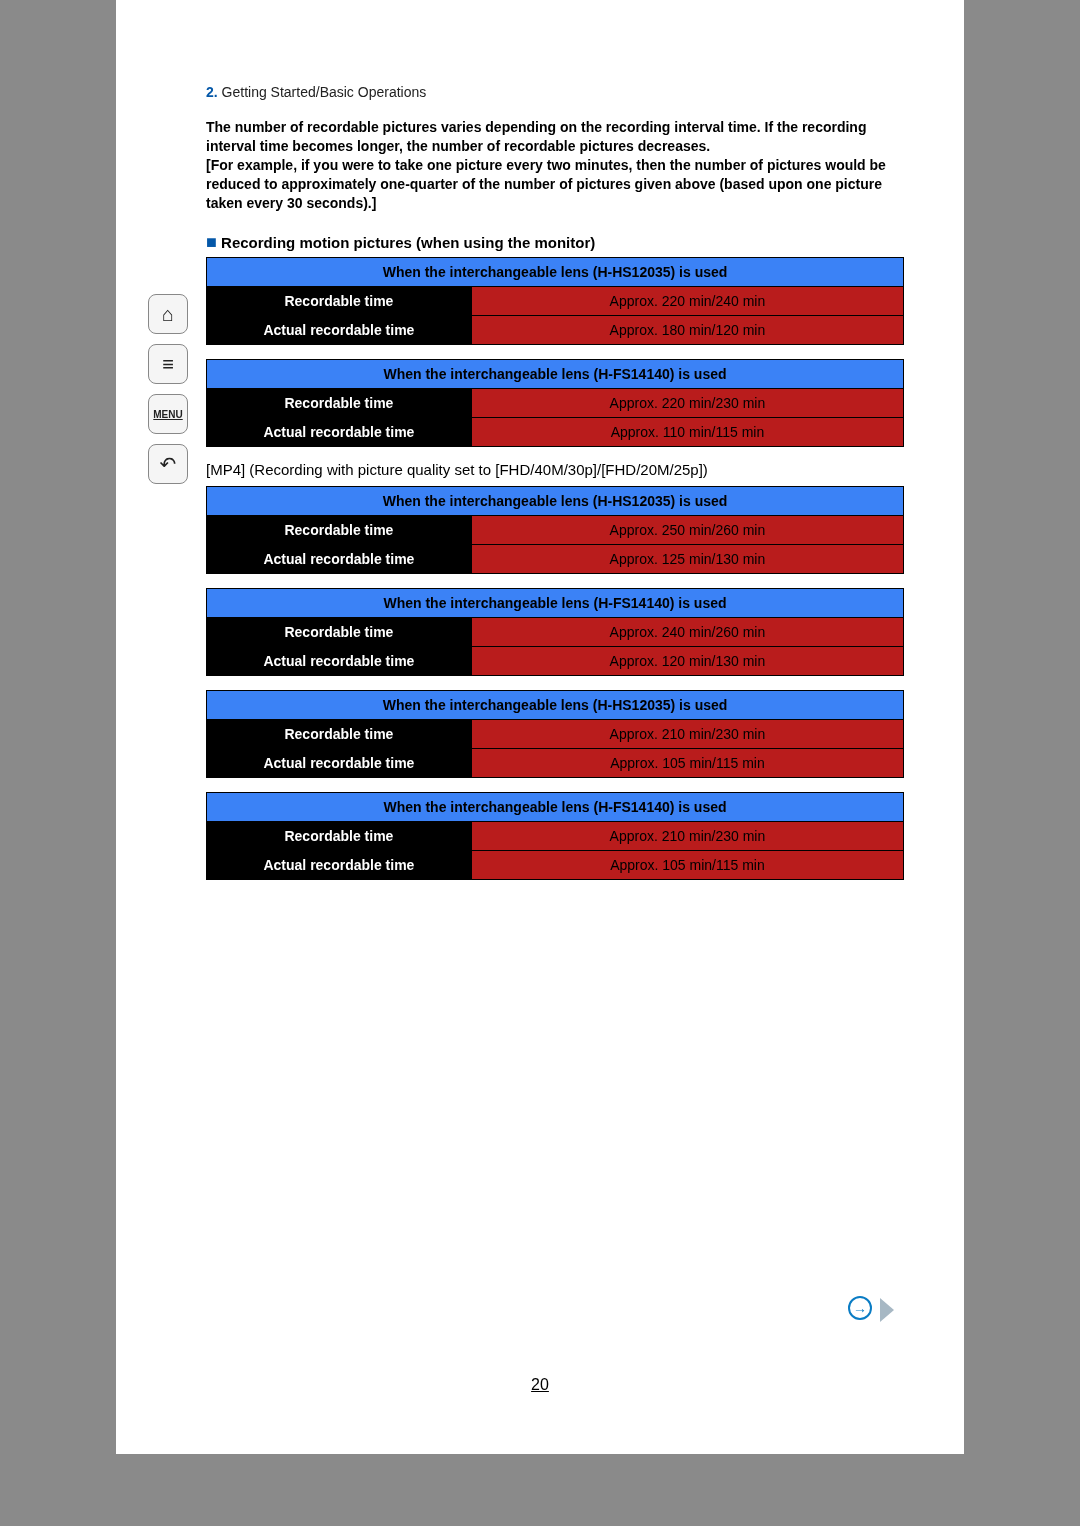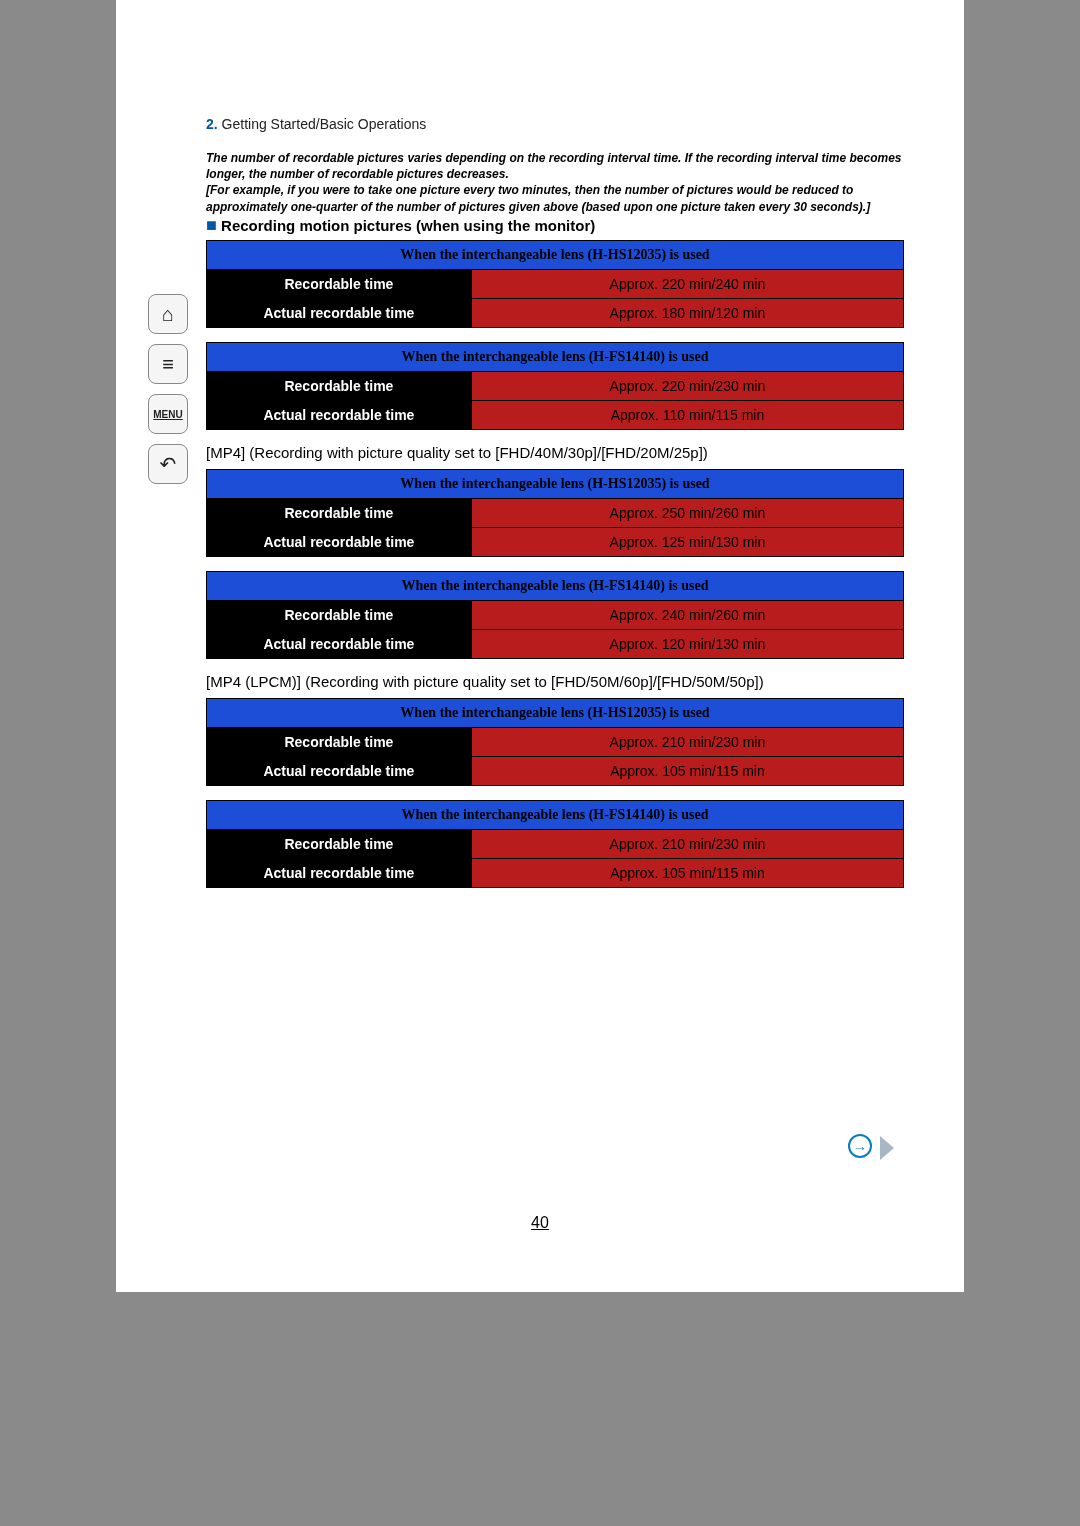--- a/index.html
+++ b/index.html
@@ -9,22 +9,22 @@
     width: 1080px;
     height: 1526px;
     position: relative;
   }
   .page {
     background: #fff;
     position: absolute;
     left: 116px;
     top: 0;
     width: 848px;
-    height: 1292px;
-    padding: 116px 60px 40px 90px;
+    height: 1454px;
+    padding: 84px 60px 40px 90px;
   }
   .sidebar {
     position: absolute;
     left: 148px;
     top: 294px;
     width: 42px;
     display: flex;
     flex-direction: column;
     gap: 10px;
   }
@@ -46,24 +46,24 @@
     font-weight: bold;
     text-decoration: underline;
   }
   .breadcrumb {
     font-size: 14px;
     color: #222;
     margin-bottom: 18px;
   }
   .breadcrumb .num { color: #0457a8; font-weight: bold; }
   .intro {
-    font-size: 12px;
-    font-weight: bold;
+    font-size: 14px;
+    font-weight: bold;
+    margin-bottom: 20px;
     line-height: 1.35;
-    font-style: italic;
   }
   .section-title {
     font-size: 15px;
     margin-bottom: 4px;
   }
   .section-title .bullet { color: #0457a8; font-size: 18px; }
   .section-title b { font-weight: bold; }
   .subcaption {
     font-size: 15px;
     margin-bottom: 8px;
@@ -75,23 +75,22 @@
     margin-bottom: 14px;
     border: 1px solid #000;
     font-size: 14px;
   }
   table.spec td, table.spec th {
     border: 1px solid #000;
     padding: 6px 8px;
     text-align: center;
   }
   table.spec th {
-    background: #1d4ed8;
-    font-weight: bold;
-    font-family: Liberation Serif, serif;
+    background: #3b82f6;
+    font-weight: bold;
   }
   table.spec td.label {
     background: #000;
     color: #fff;
     font-weight: bold;
     width: 38%;
   }
   table.spec td.val {
     background: #b91c1c;
     font-weight: normal;
@@ -210,21 +209,20 @@
           <td class="label">Recordable time</td>
           <td class="val">Approx. 240 min/260 min</td>
         </tr>
     <tr>
           <td class="label">Actual recordable time</td>
           <td class="val">Approx. 120 min/130 min</td>
         </tr>
   </tbody>
     </table>
 
-  <p class="subcaption">[MP4 (LPCM)] (Recording with picture quality set to [FHD/50M/60p]/[FHD/50M/50p])</p>
 
   <table class="spec">
     <tbody>
         <tr>
           <th colspan="2">When the interchangeable lens (H-HS12035) is used</th>
         </tr>
     <tr>
           <td class="label">Recordable time</td>
           <td class="val">Approx. 210 min/230 min</td>
         </tr>
@@ -249,21 +247,21 @@
           <td class="val">Approx. 105 min/115 min</td>
         </tr>
   </tbody>
     </table>
 
   <div class="next-arrow">
     <div class="circle">→</div>
     <div class="tri"></div>
   </div>
 
-  <div class="page-number">40</div>
+  <div class="page-number">20</div>
 </div>
 
 <div class="sidebar">
   <div class="nav-btn">
     <span>⌂</span>
   </div>
   <div class="nav-btn">
     <span>≡</span>
   </div>
   <div class="nav-btn menu-label">

